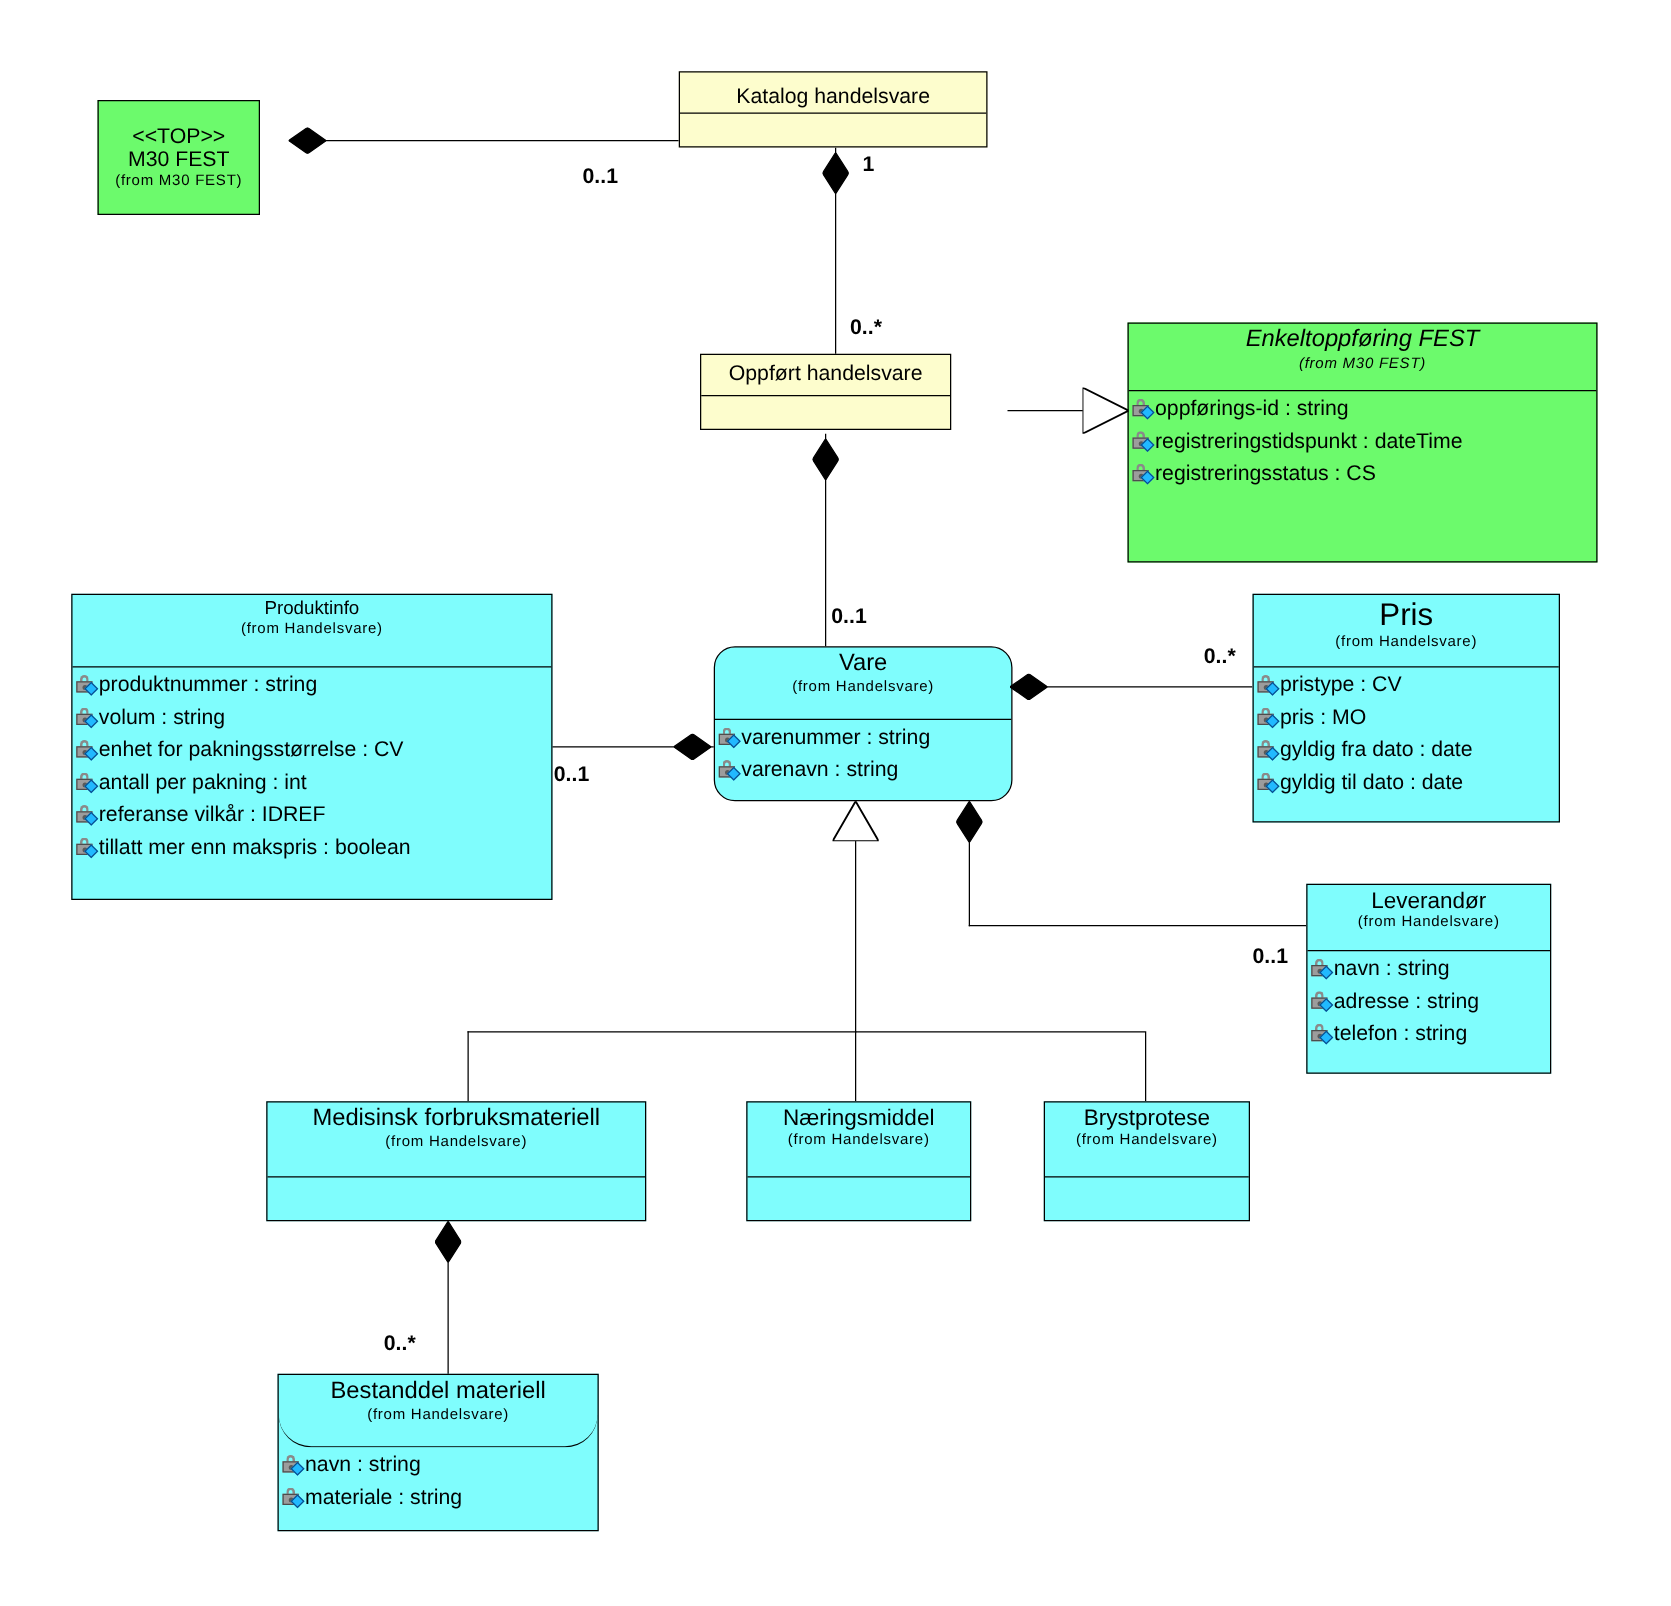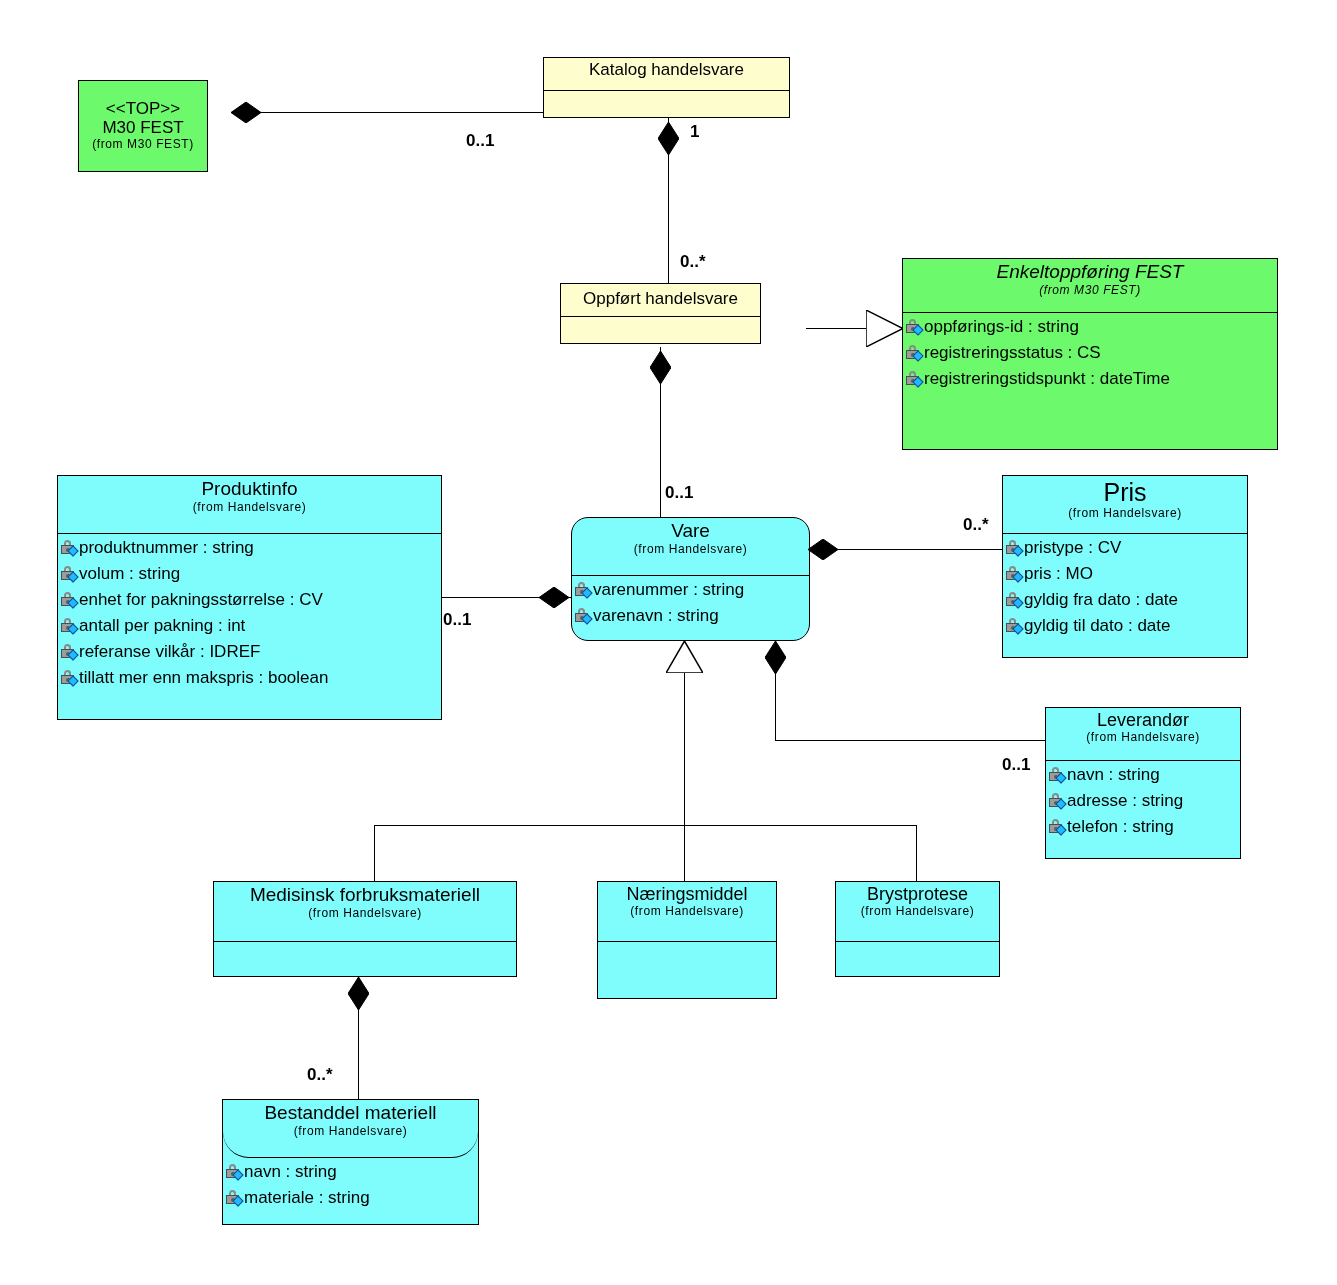--- a/index.html
+++ b/index.html
@@ -234,21 +234,21 @@
 
   <div class="uml-class green" style="left:78px; top:80px; width:130px; height:92px;">
     <div class="cls-head" style="height:100%; display:flex; flex-direction:column; justify-content:center;">
       <div class="cls-stereo">&lt;&lt;TOP&gt;&gt;</div>
       <div class="cls-name">M30 FEST</div>
       <div class="cls-from">(from M30 FEST)</div>
     </div>
   </div>
 
   <div class="uml-class yellow" style="left:543px; top:57px; width:247px; height:61px;">
-    <div class="cls-head with-divider" style="height:33px; display:flex; align-items:flex-start; justify-content:center;">
+    <div class="cls-head with-divider" style="height:33px; display:flex; align-items:flex-end; justify-content:center;">
       <div class="cls-name">Katalog handelsvare</div>
     </div>
     <div class="cls-attrs empty" style="height:27px;">
       <div class="empty-compartment"></div>
     </div>
   </div>
 
   <div class="uml-class yellow" style="left:560px; top:283px; width:201px; height:61px;">
     <div class="cls-head with-divider" style="height:33px; display:flex; align-items:center; justify-content:center;">
       <div class="cls-name">Oppført handelsvare</div>
@@ -271,36 +271,36 @@
             <span class="diamond"></span>
         </span>
         <span>oppførings-id : string</span>
       </div>
       <div class="attr-row">
         <span class="attr-ico">
           <span class="lock-shackle"></span>
             <span class="lock-body"></span>
             <span class="diamond"></span>
         </span>
+        <span>registreringstidspunkt : dateTime</span>
+      </div>
+      <div class="attr-row">
+        <span class="attr-ico">
+          <span class="lock-shackle"></span>
+            <span class="lock-body"></span>
+            <span class="diamond"></span>
+        </span>
         <span>registreringsstatus : CS</span>
-      </div>
-      <div class="attr-row">
-        <span class="attr-ico">
-          <span class="lock-shackle"></span>
-            <span class="lock-body"></span>
-            <span class="diamond"></span>
-        </span>
-        <span>registreringstidspunkt : dateTime</span>
       </div>
     </div>
   </div>
 
   <div class="uml-class cyan" style="left:57px; top:475px; width:385px; height:245px;">
     <div class="cls-head with-divider" style="height:58px;">
-      <div class="cls-name" style="font-size:19px;">Produktinfo</div>
+      <div class="cls-name" style="font-size:15px;">Produktinfo</div>
       <div class="cls-from">(from Handelsvare)</div>
     </div>
     <div class="cls-attrs">
       <div class="attr-row">
         <span class="attr-ico">
           <span class="lock-shackle"></span>
             <span class="lock-body"></span>
             <span class="diamond"></span>
         </span>
         <span>produktnummer : string</span>
@@ -450,21 +450,21 @@
   <div class="uml-class cyan" style="left:213px; top:881px; width:304px; height:96px;">
     <div class="cls-head with-divider" style="height:60px;">
       <div class="cls-name" style="font-size:19px;">Medisinsk forbruksmateriell</div>
       <div class="cls-from">(from Handelsvare)</div>
     </div>
     <div class="cls-attrs empty" style="height:34px;">
       <div class="empty-compartment"></div>
     </div>
   </div>
 
-  <div class="uml-class cyan" style="left:597px; top:881px; width:180px; height:118px;">
+  <div class="uml-class cyan" style="left:597px; top:881px; width:180px; height:96px;">
     <div class="cls-head with-divider" style="height:60px;">
       <div class="cls-name" style="font-size:18px;">Næringsmiddel</div>
       <div class="cls-from">(from Handelsvare)</div>
     </div>
     <div class="cls-attrs empty" style="height:34px;">
       <div class="empty-compartment"></div>
     </div>
   </div>
 
   <div class="uml-class cyan" style="left:835px; top:881px; width:165px; height:96px;">

